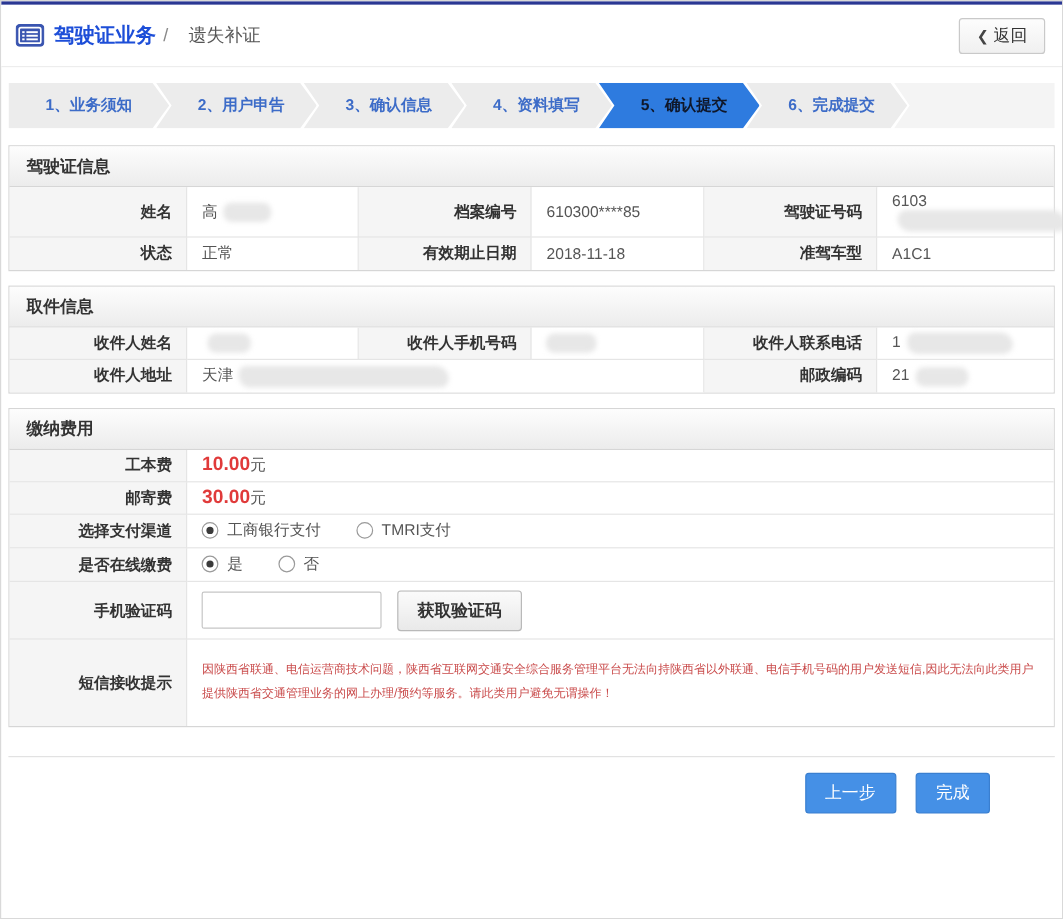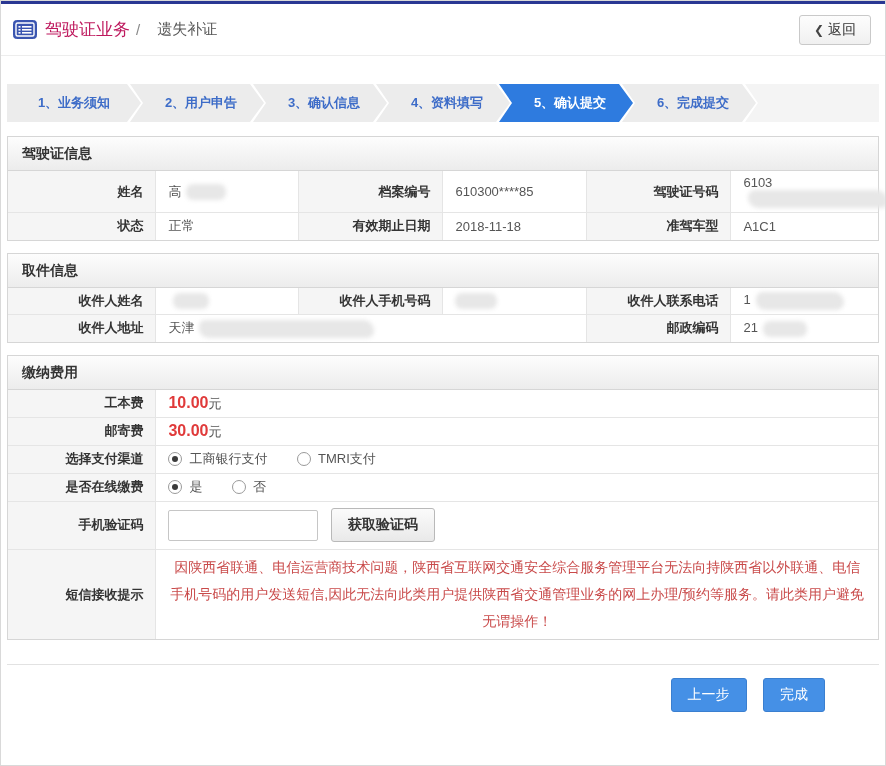--- a/index.html
+++ b/index.html
@@ -19,55 +19,55 @@
   
   .header {
     height: 52px;
     display: flex; align-items: center; justify-content: space-between;
     padding: 0 14px 0 12px;
     border-bottom: 1px solid #ededed;
     background: #fff;
   }
   .header-left { display: flex; align-items: center; }
   .doc-icon { width: 24px; height: 19px; margin-right: 8px; }
-  .page-title { color: #be185d; font-size: 17px; font-weight: normal; }
+  .page-title { color: #1d4ed8; font-size: 17px; font-weight: bold; }
   .title-divider { color: #888; font-size: 15px; margin: 0 6px; }
   .page-subtitle { color: #555; font-size: 15px; margin-left: 11px; }
   .back-btn {
     display: inline-flex; align-items: center;
     border: 1px solid #c9c9c9; border-radius: 3px;
     background: linear-gradient(#fdfdfd, #f0f0f0);
     padding: 5px 14px; cursor: pointer;
     font-size: 14px; color: #333;
   }
   .back-btn .chev { font-size: 12px; margin-right: 4px; color: #444; }
 
   
   .steps {
-    margin: 28px 6px 14px;
+    margin: 13px 6px 14px;
     height: 38px;
     display: flex;
     background: #fff;
   }
   .step {
     flex: 0 0 134px;
     display: flex; align-items: center; justify-content: center;
     background: #ececec;
     color: #3d6cc8; font-size: 13px; font-weight: bold;
     clip-path: polygon(0 0, calc(100% - 14px) 0, 100% 50%, calc(100% - 14px) 100%, 0 100%, 13px 50%);
     margin-left: -11px;
     padding-left: 8px;
     white-space: nowrap;
     cursor: default;
   }
   .step:first-child {
     clip-path: polygon(0 0, calc(100% - 14px) 0, 100% 50%, calc(100% - 14px) 100%, 0 100%);
     margin-left: 0; padding-left: 0;
   }
-  .step.active { background: #2e7bdf; color: #ffffff; }
+  .step.active { background: #2e7bdf; color: #0f172a; }
   .step-tail {
     flex: 1;
     background: #f4f4f4;
     clip-path: polygon(0 0, 100% 0, 100% 100%, 0 100%, 13px 50%);
     margin-left: -11px;
   }
 
   
   .section { margin: 0 6px 12px; border: 1px solid #d6d6d6; }
   .section-header {
@@ -136,21 +136,21 @@
   }
   .get-code-btn {
     display: inline-block; vertical-align: middle;
     margin-left: 9px; padding: 7px 16px;
     background: linear-gradient(#fbfbfb, #e9e9e9);
     border: 1px solid #b9b9b9; border-radius: 3px;
     font-size: 14px; font-weight: bold; color: #333;
     cursor: pointer;
   }
   td.notice-cell { padding: 10px 14px 10px 12px; }
-  .notice-text { color: #c94a4a; font-size: 14px; line-height: 1.95; text-align: center; }
+  .notice-text { color: #c94a4a; font-size: 10px; line-height: 1.95; }
   tr.tall td { height: 72px; }
 
   
   .footer {
     margin: 24px 6px 0;
     border-top: 1px solid #e2e2e2;
     padding: 13px 54px 0 0;
     text-align: right;
   }
   .action-btn {

